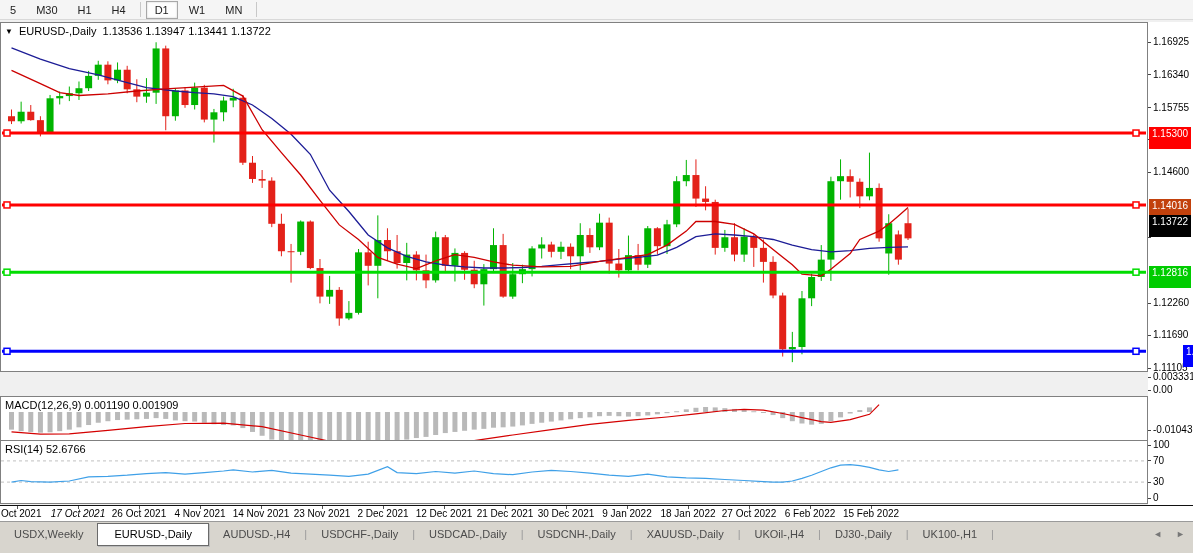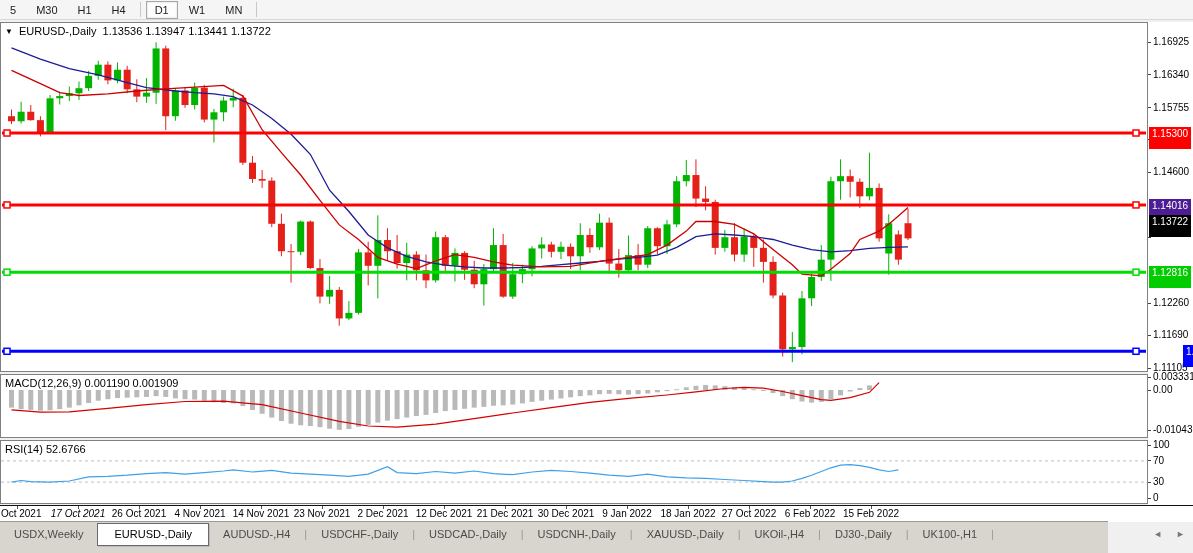--- a/index.html
+++ b/index.html
@@ -7,39 +7,39 @@
        font-family:"Liberation Sans",sans-serif;background:#f0f0f0;}
   
   #toolbar{position:absolute;left:0;top:0;width:1193px;height:19px;background:#f5f5f5;
            border-bottom:1px solid #d9d9d9;display:flex;align-items:center;font-size:11px;color:#222;}
   .tf-btn{padding:1px 8px;margin:0 1px;border:1px solid transparent;cursor:default;line-height:14px;}
   .tf-btn.active{background:#fdfdfd;border:1px solid #a8a8a8;box-shadow:inset 0 0 2px #ccc;}
   .tf-sep{width:1px;height:15px;background:#c8c8c8;margin:0 4px;}
   
   .panel{position:absolute;left:0;background:#fff;border:1px solid #808080;box-sizing:border-box;}
   #main-panel{top:22px;width:1148px;height:350px;}
-  #macd-panel{top:374px;width:1148px;height:64px;}
+  #macd-panel{top:396px;width:1148px;height:64px;}
   #rsi-panel{top:440px;width:1148px;height:64px;}
   .panel svg{position:absolute;left:0;top:0;}
   .pane-label{position:absolute;left:4px;top:2px;font-size:11px;color:#000;white-space:nowrap;z-index:5;}
   #chart-title{display:flex;align-items:center;gap:6px;}
   #chart-title .tri{font-size:8px;position:relative;top:0px;}
   
   #price-axis{position:absolute;left:1148px;top:22px;width:45px;height:483px;background:#fff;font-size:10px;color:#000;}
   .axis-label{position:absolute;left:5px;white-space:nowrap;}
   .axis-tick{position:absolute;left:0;width:3px;height:1px;background:#444;}
   .axis-badge{position:absolute;left:1px;height:22px;line-height:13px;padding:0 3px;color:#fff;
               font-size:10px;white-space:nowrap;z-index:6;}
   
   #date-strip{position:absolute;left:0;top:505px;width:1193px;height:16px;background:#fff;
               border-top:1px solid #111;font-size:10px;color:#000;}
   .date-label{position:absolute;top:2px;transform:translateX(-50%);white-space:nowrap;}
   .date-tick{position:absolute;top:0;width:1px;height:3px;background:#555;}
   
-  #tabbar{position:absolute;left:0;top:521px;width:1108px;height:32px;background:#d8d5ce;
+  #tabbar{position:absolute;left:0;top:521px;width:1193px;height:32px;background:#d8d5ce;
           border-top:1px solid #9a9a9a;display:flex;align-items:flex-start;font-size:11px;color:#4b4b4b;}
   .tab{padding:4px 14px 3px 14px;margin-top:2px;cursor:default;white-space:nowrap;}
   .tab.selected{background:#fff;color:#000;border:1px solid #6a6a6a;border-top-width:1px;
                 margin-top:1px;padding:4px 16px 5px 16px;box-shadow:1px 1px 0 #bbb;}
   .tab-sep{color:#9a9a9a;margin-top:6px;}
   #tab-nav{position:absolute;right:8px;top:529px;display:flex;gap:14px;color:#777;font-size:9px;}
   #tab-nav span{cursor:default;}
 </style>
 </head>
 <body>
@@ -389,21 +389,21 @@
     <div class="axis-label" style="top: 144.246px;">1.14600</div>
     <div class="axis-tick" style="top: 215.29px;"></div>
     <div class="axis-label" style="top: 205px;">1.13430</div>
     <div class="axis-tick" style="top: 280.833px;"></div>
     <div class="axis-label" style="top: 275.333px;">1.12260</div>
     <div class="axis-tick" style="top: 312.765px;"></div>
     <div class="axis-label" style="top: 307.265px;">1.11690</div>
     <div class="axis-tick" style="top: 345.536px;"></div>
     <div class="axis-label" style="top: 340.036px;">1.11105</div>
     <div class="axis-badge" style="top: 105.032px; background: rgb(255, 0, 0);">1.15300</div>
-    <div class="axis-badge" style="top: 176.962px; background: #4c1d95;">1.14016</div>
+    <div class="axis-badge" style="top: 176.962px; background: #c2410c;">1.14016</div>
     <div class="axis-badge" style="top: 193.432px; background: rgb(0, 0, 0);">1.13722</div>
     <div class="axis-badge" style="top: 244.186px; background: rgb(0, 204, 0);">1.12816</div>
     <div class="axis-badge" style="top: 323.286px; background: rgb(0, 0, 255); margin-left: 34px;">1.11404</div>
     <div class="axis-tick" style="top: 354.736px;"></div>
     <div class="axis-label" style="top: 349.236px;">0.003331</div>
     <div class="axis-tick" style="top: 367.5px;"></div>
     <div class="axis-label" style="top: 362px;">0.00</div>
     <div class="axis-tick" style="top: 407.502px;"></div>
     <div class="axis-label" style="top: 402.002px;">-0.010439</div>
     <div class="axis-tick" style="top: 422.5px;"></div>

